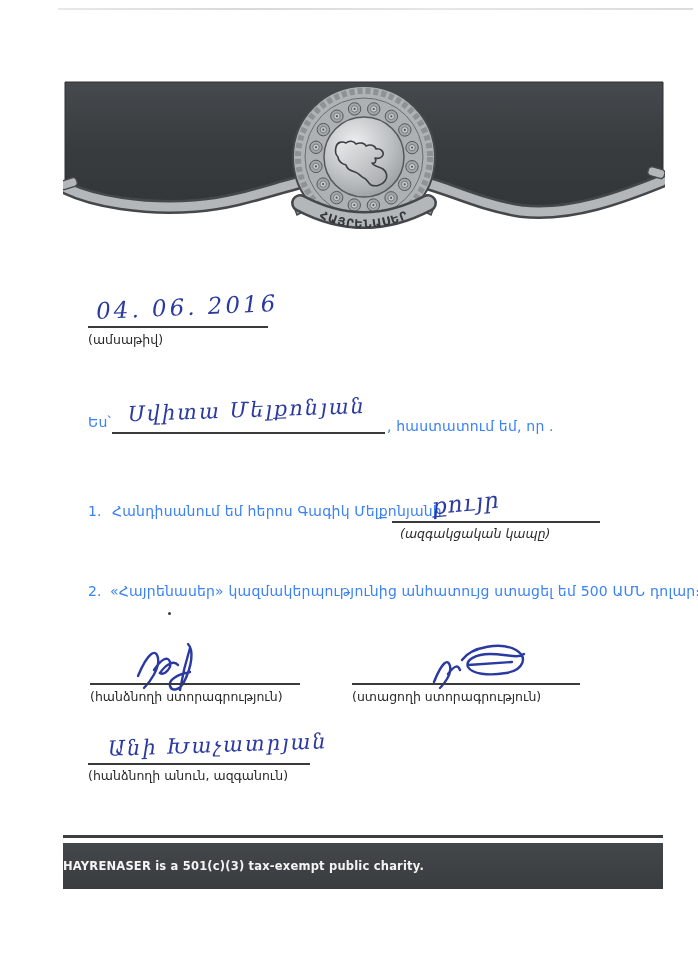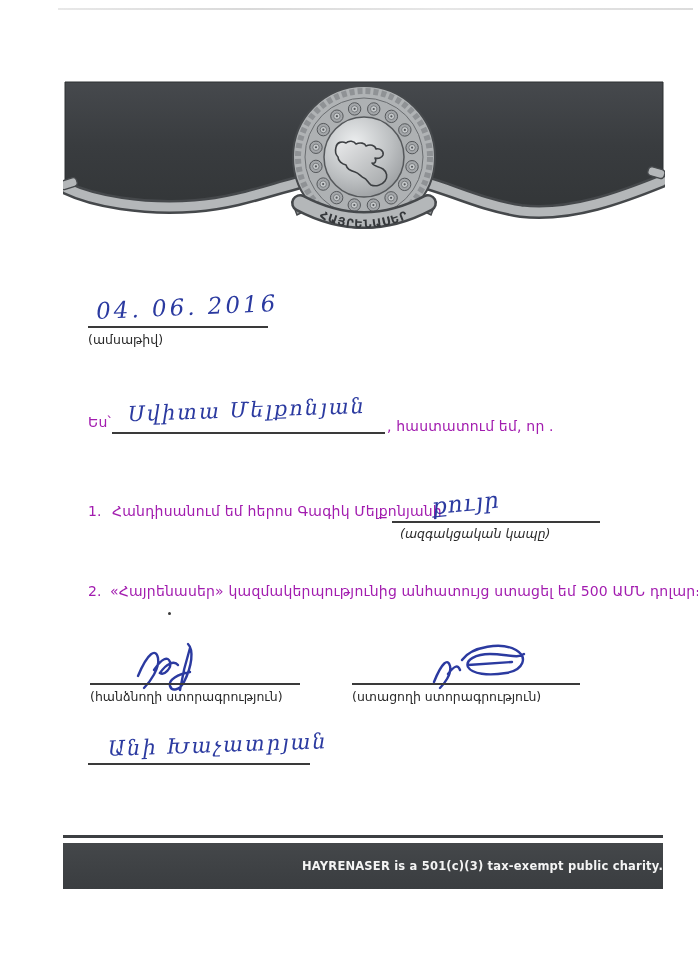--- a/index.html
+++ b/index.html
@@ -1,31 +1,31 @@
 <!DOCTYPE html>
 <html><head>
 <meta charset="utf-8">
 <style>
   html,body{margin:0;padding:0;background:#ffffff;}
   .page{
     position:relative;width:698px;height:960px;background:#ffffff;overflow:hidden;
     font-family:"DejaVu Sans","Liberation Sans",sans-serif;color:#232323;
   }
   .scanline{position:absolute;height:2px;background:linear-gradient(90deg,#e8e8e8,#d9d9d9 30%,#e6e6e6 60%,#dcdcdc);}
-  .typed{position:absolute;font-size:14px;color:#a21caf;white-space:nowrap;letter-spacing:.2px;}
+  .typed{position:absolute;font-size:14px;color:#3b82f6;white-space:nowrap;letter-spacing:.2px;}
   .label{position:absolute;font-size:12.5px;color:#2a2a2a;text-align:left;white-space:nowrap;}
   .rule{position:absolute;height:1.5px;background:#3a3a3a;}
   .hand{
     position:absolute;font-family:"DejaVu Serif","Liberation Serif",serif;
     font-style:italic;color:#2b3aa0;white-space:nowrap;
   }
   .footer-bar{
     position:absolute;left:63px;top:843px;width:600px;height:46px;
     background:linear-gradient(180deg,#44474a,#3a3d40);
-    display:flex;flex-direction:column;align-items:flex-end;justify-content:center;gap:3px;
+    display:flex;flex-direction:column;align-items:flex-start;justify-content:center;gap:3px;
   }
   .footer-bar .f1,.footer-bar .f2{color:#f4f4f4;font-size:11.5px;font-weight:600;letter-spacing:.2px;white-space:nowrap;}
   .banner-svg{position:absolute;left:63px;top:81px;}
   .sig-svg{position:absolute;}
   .dot{position:absolute;width:3px;height:3px;border-radius:50%;background:#3a3a3a;}
 </style>
 </head>
 <body>
 
 <div class="page">
@@ -150,19 +150,20 @@
   <svg class="sig-svg" style="left:428px;top:642px;" width="125" height="50" viewBox="0 0 125 50">
     <path d="M6,40 C14,20 20,16 22,24 C24,32 16,42 12,46 M20,32 C26,24 30,22 32,28 M34,18 C44,4 74,0 88,8 C100,15 96,28 78,31 C60,34 44,32 40,25 C37,18 48,12 62,12 C78,12 90,17 96,12 M40,23 L84,20" fill="none" stroke="#2b3aa0" stroke-width="2.4" stroke-linecap="round"></path>
   </svg>
   <div class="rule" style="left:90px;top:683px;width:210px;"></div>
   <div class="rule" style="left:352px;top:683px;width:228px;"></div>
   <div class="label" style="left:352px;top:689px;width:228px;">(ստացողի ստորագրություն)</div>
   <div class="label" style="left:90px;top:689px;width:210px;">(հանձնողի ստորագրություն)</div>
 
   <div class="hand" style="left:108px;top:733px;font-size:21px;letter-spacing:2px;transform:rotate(-2deg);">Անի Խաչատրյան</div>
   <div class="rule" style="left:88px;top:763px;width:222px;"></div>
+  <div class="label" style="left:88px;top:768px;width:222px;">(հանձնողի անուն, ազգանուն)</div>
 
   <div class="scanline" style="left:63px;top:835px;width:600px;height:2.5px;background:#3c3f42;"></div>
   <div class="footer-bar">
     <div class="f1">HAYRENASER is a 501(c)(3) tax-exempt public charity.</div>
   </div>
 
 </div>
 
 </body></html>

